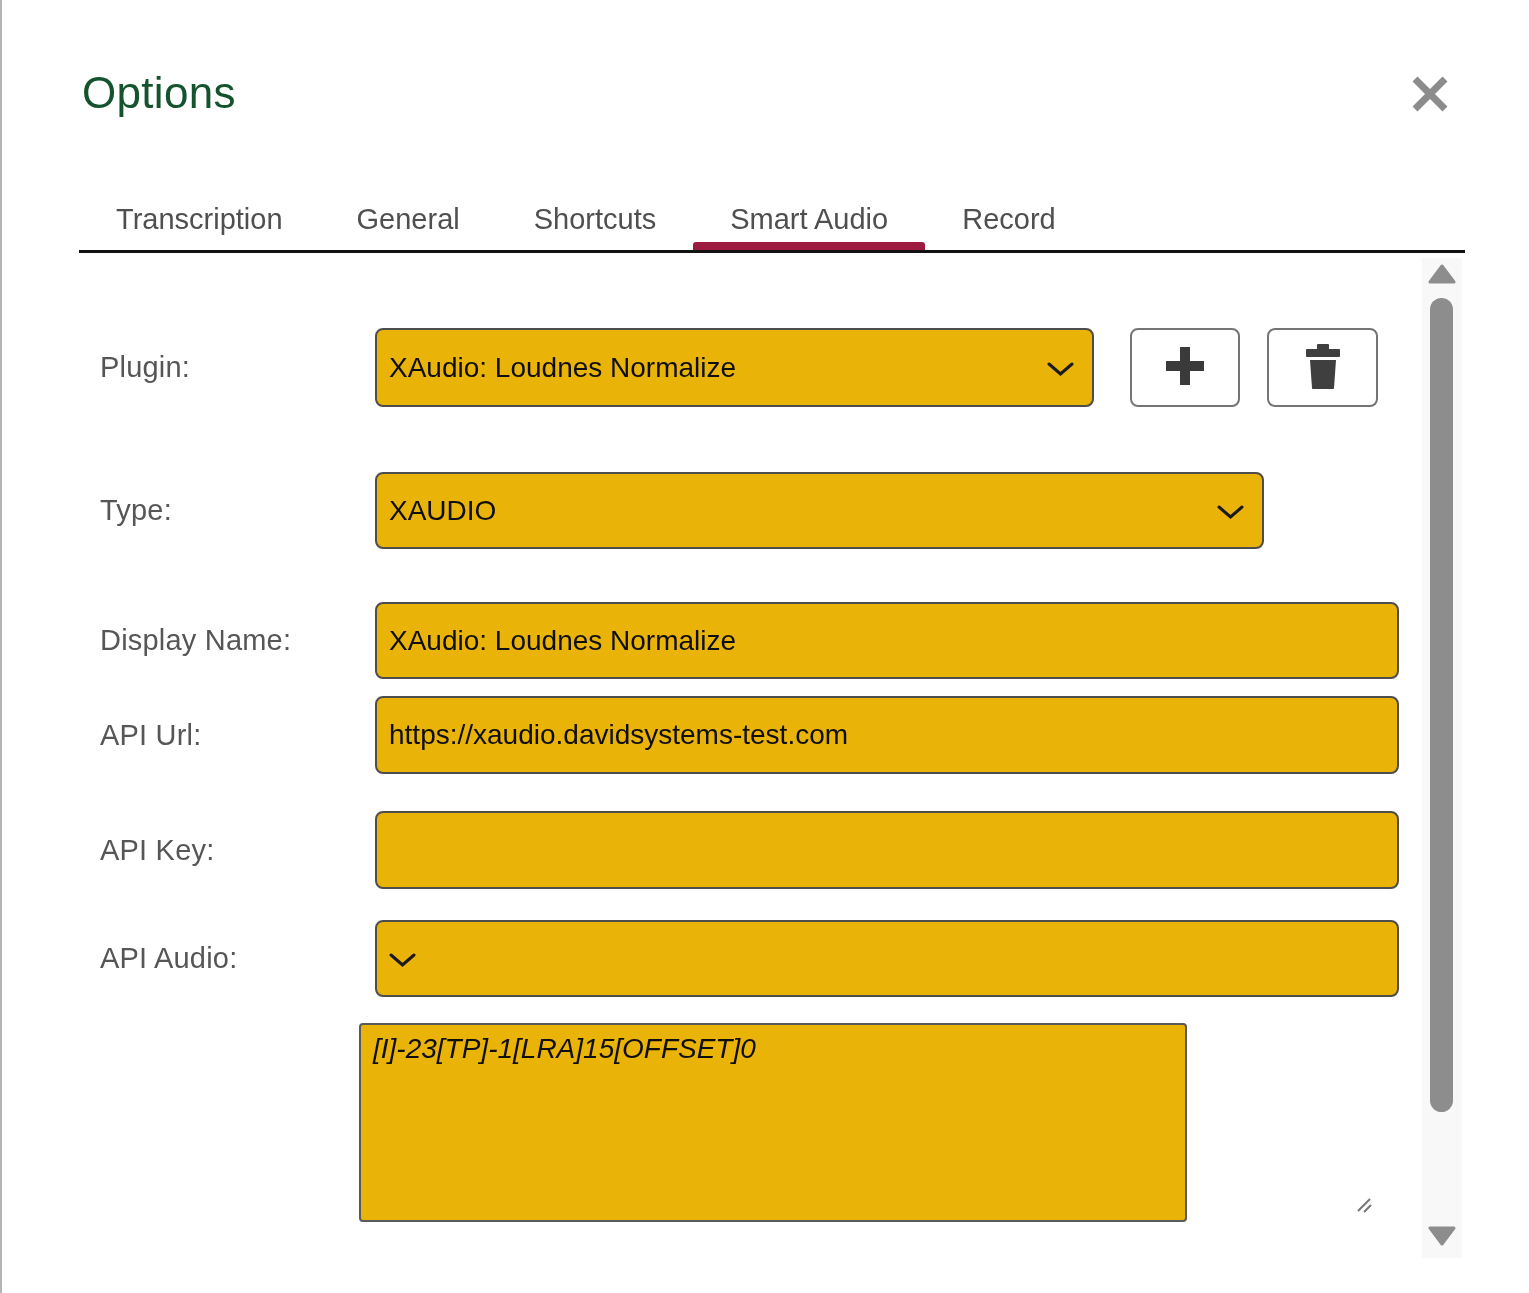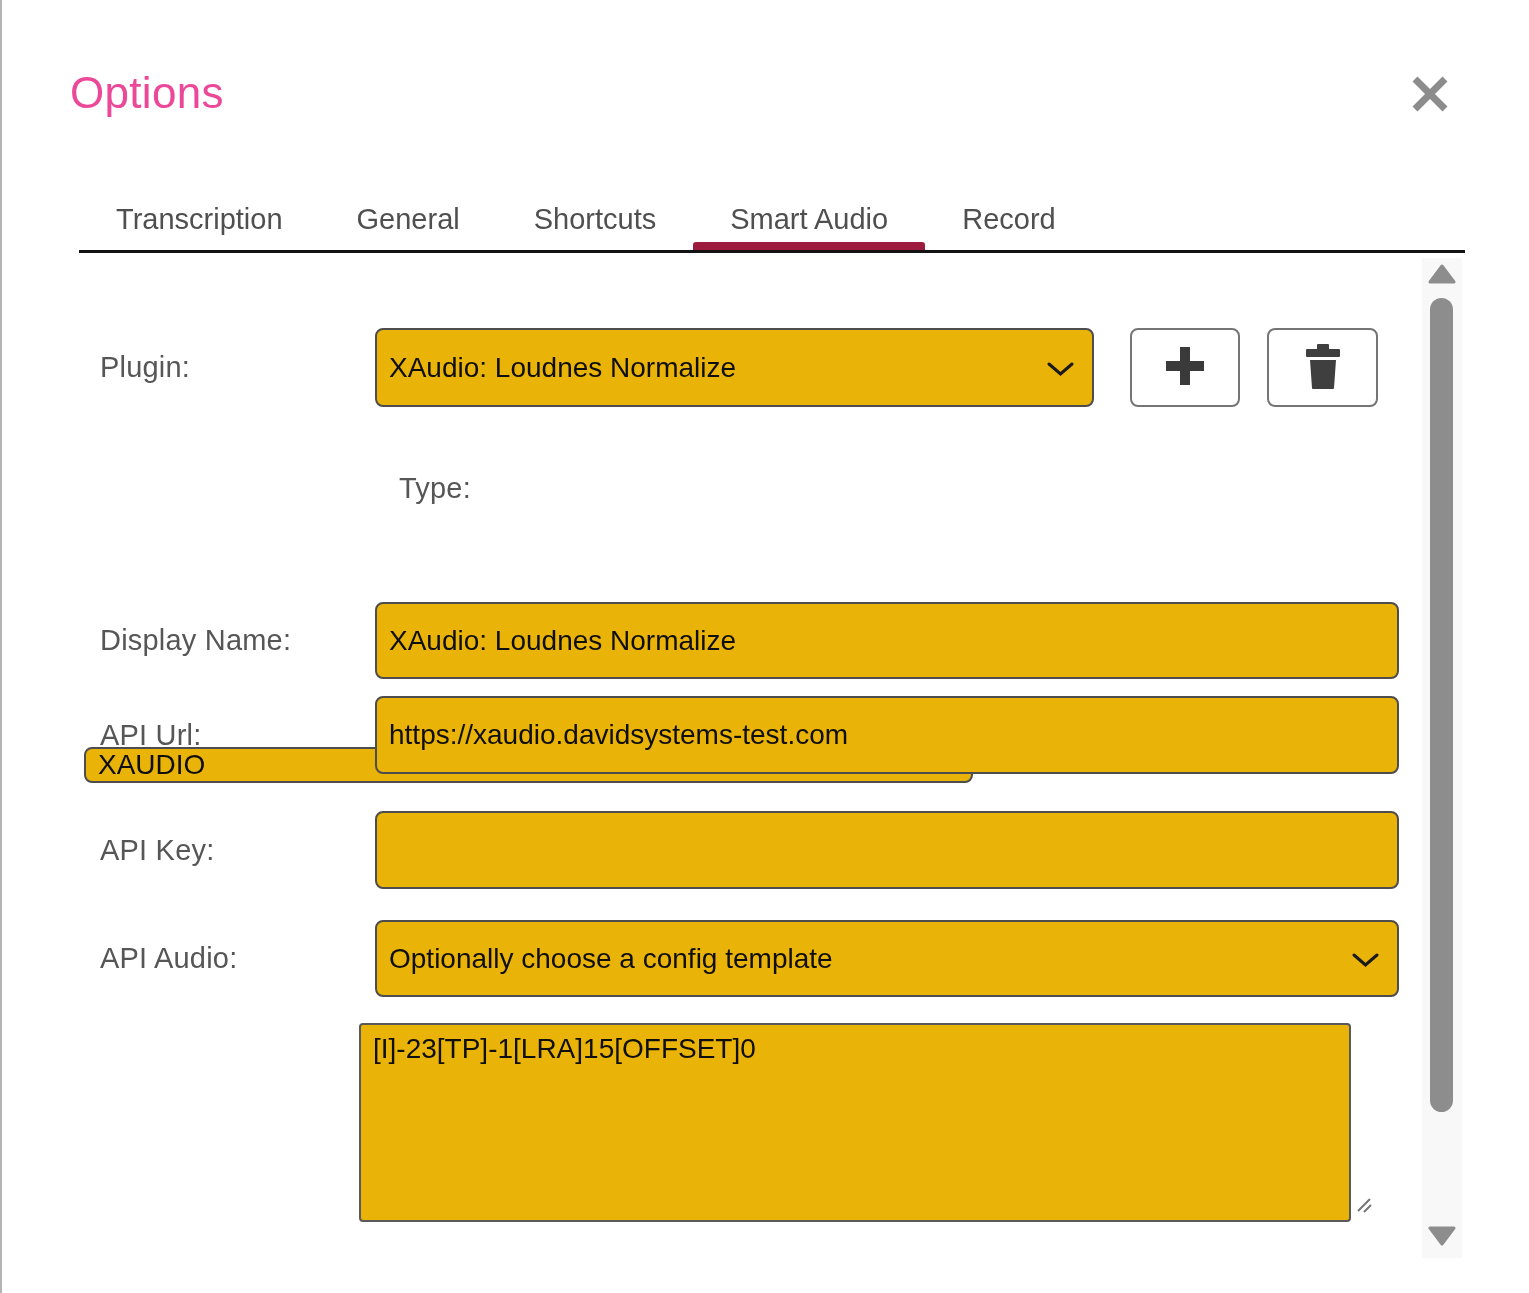--- a/index.html
+++ b/index.html
@@ -10,22 +10,22 @@
   }
   .dialog {
     position:relative;
     width:1529px; height:1293px;
     background:#ffffff;
     border-left:2px solid #b4b4b4;
     overflow:hidden;
   }
   
   .title {
-    position:absolute; left:68px; top:68px;
-    font-size:44px; line-height:50px; color:#ec4899;
+    position:absolute; left:80px; top:68px;
+    font-size:44px; line-height:50px; color:#14532d;
     letter-spacing:.3px;
   }
   .close-btn {
     position:absolute; left:1402px; top:69px;
     width:52px; height:52px;
     display:flex; align-items:center; justify-content:center;
     cursor:pointer; background:transparent; border:none;
   }
   
   .tabs {
@@ -71,24 +71,25 @@
     padding:0 12px; outline:none; width:1024px;
   }
   .icon-btn {
     height:79px;
     border:2px solid #757575; border-radius:8px;
     background:#fff; cursor:pointer;
     display:flex; align-items:center; justify-content:center;
   }
   textarea.field {
     position:absolute; left:357px; top:1023px;
-    width:992px; height:199px;
+    width:828px; height:199px;
     padding:6px 12px; resize:none; outline:none;
     border-color:#5a5a5a; border-radius:4px;
     line-height:36px;
+    font-style:italic;
   }
   .resize-grip {
     position:absolute; left:1352px; top:1195px;
     pointer-events:none;
   }
   
   .scrollbar {
     position:absolute; left:1420px; top:258px;
     width:40px; height:1000px;
     background:#f8f8f8;
@@ -150,21 +151,21 @@
       <span>
         <svg width="44" height="48" viewBox="0 0 44 48">
           <rect x="16" y="2" width="12" height="6" rx="1" fill="#3f3f3f"></rect>
           <rect x="5" y="7" width="34" height="8" rx="1" fill="#3f3f3f"></rect>
           <path d="M9 18 H35 L33 46 Q33 47 32 47 H12 Q11 47 11 46 Z" fill="#3f3f3f"></path>
         </svg>
       </span>
     </button>
   </div>
 
-  <div class="row" style="top:472px; height:77px;flex-direction:column;">
+  <div class="row" style="top:472px; height:77px;">
     <div class="row-label">Type:</div>
     <div class="field select-box" style="width:889px;">
       <span class="select-value">XAUDIO</span>
       <span>
         <svg width="27" height="16" viewBox="0 0 27 16">
           <path d="M2 3 L13.5 13 L25 3" stroke="#1a1a1a" stroke-width="3" fill="none" stroke-linecap="round"></path>
         </svg>
       </span>
     </div>
   </div>
@@ -180,21 +181,20 @@
   </div>
 
   <div class="row" style="top:811px; height:78px;">
     <div class="row-label">API Key:</div>
     <input class="field" type="text" value="" style="">
   </div>
 
   <div class="row" style="top:920px; height:77px;">
     <div class="row-label">API Audio:</div>
     <div class="field select-box" style="width:1024px;">
-      <span class="select-value">Optionally choose a config template</span>
       <span>
         <svg width="27" height="16" viewBox="0 0 27 16">
           <path d="M2 3 L13.5 13 L25 3" stroke="#1a1a1a" stroke-width="3" fill="none" stroke-linecap="round"></path>
         </svg>
       </span>
     </div>
   </div>
 
   <textarea class="field" spellcheck="false" style="">[I]-23[TP]-1[LRA]15[OFFSET]0</textarea>
   <span class="resize-grip">

